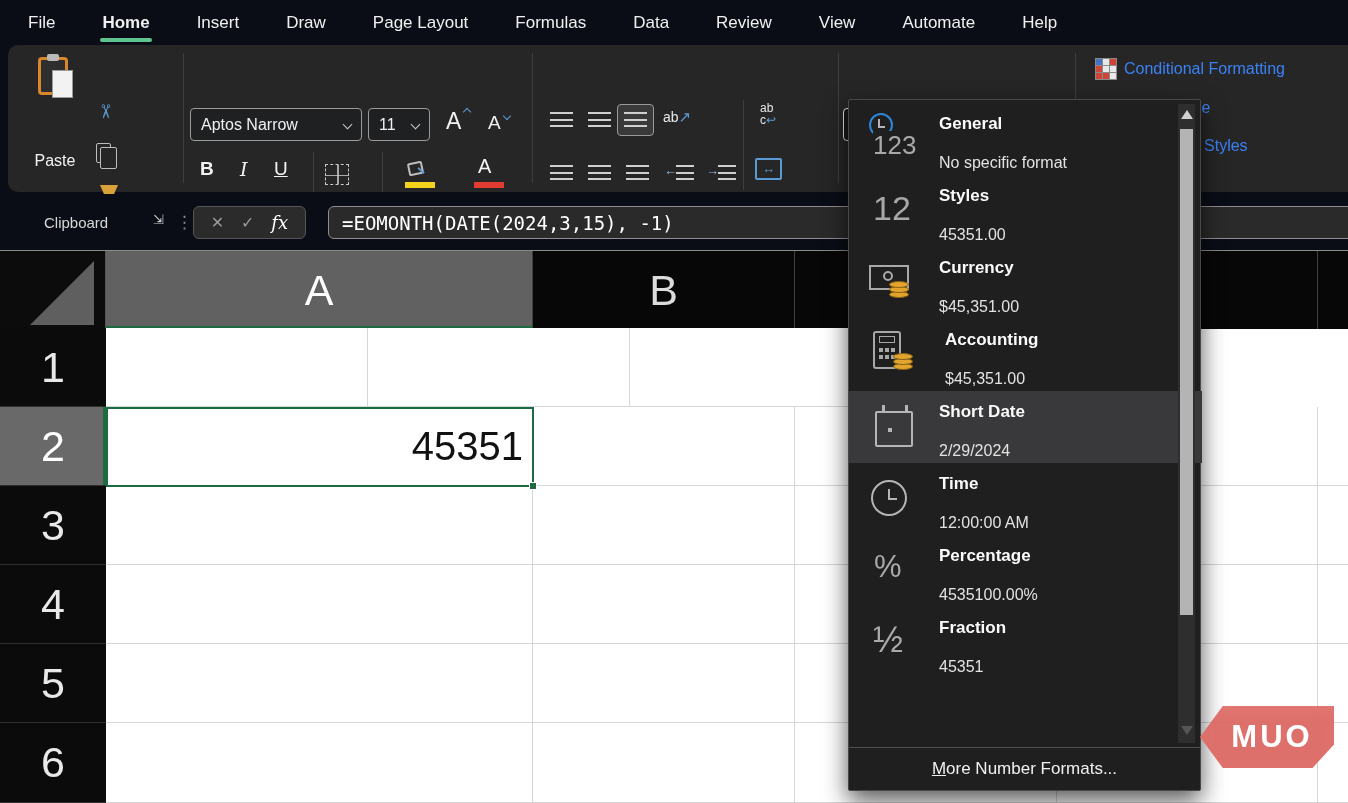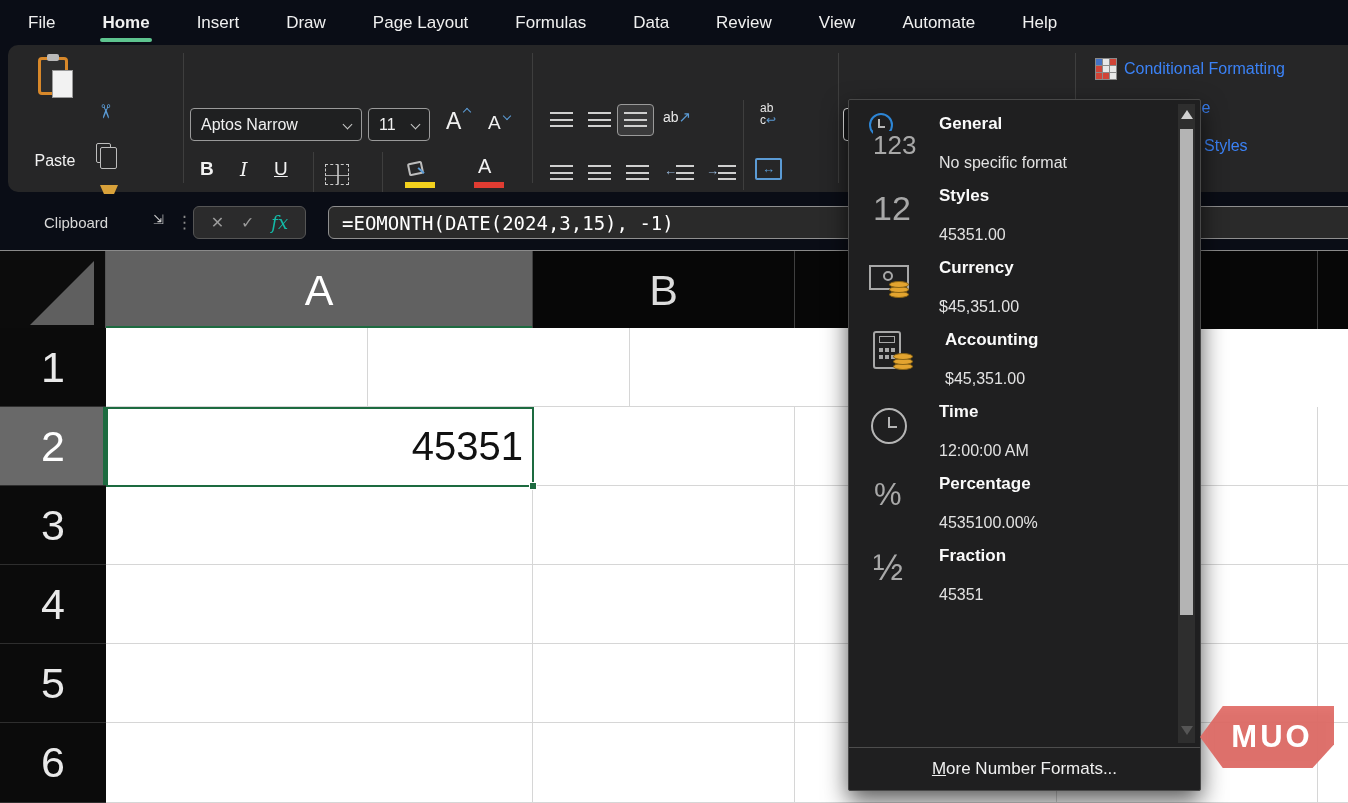--- a/index.html
+++ b/index.html
@@ -96,21 +96,21 @@
   .namebox { position:absolute; top:206px; left:10px; width:153px; height:33px;
     background:#1d1f26; border:1px solid #8f8f8f; border-radius:6px; color:#f2f2f2;
     font-size:16px; display:flex; align-items:center; padding:0 10px 0 12px; z-index:2; }
   .namebox .tick { margin-left:auto; color:#9a9a9a; font-size:11px; }
   .fdots { position:absolute; top:212px; left:176px; color:#8a8a8a; font-size:17px;
     letter-spacing:0; z-index:2; }
   .fbtns { position:absolute; top:206px; left:193px; width:113px; height:33px;
     background:#2b2b2c; border:1px solid #555; border-radius:6px; display:flex;
     align-items:center; justify-content:space-evenly; z-index:2; }
   .fbtns .x, .fbtns .ck { color:#9b9b9b; font-size:16px; }
-  .fbtns .fx { color:#14b8a6; font-size:18px; font-style:italic; font-family:"DejaVu Serif", serif; }
+  .fbtns .fx { color:#ffffff; font-size:18px; font-style:italic; font-family:"DejaVu Serif", serif; }
   .finput { position:absolute; top:206px; left:328px; right:-10px; height:33px;
     background:#2a2a2a; border:1.5px solid #8f8f8f; border-radius:6px; color:#fff;
     font-family:"DejaVu Sans Mono", monospace; font-size:19px; display:flex;
     align-items:center; padding-left:13px; z-index:2; }
 
   
   .sheet { position:absolute; top:250px; left:0; width:1348px; height:553px; background:#fff; z-index:1; }
   .colheads { position:absolute; top:0; left:0; height:78px; width:1348px; display:flex;
     border-top:1px solid #8a8a8a; }
   .colhead { height:78px; background:#070707; color:#dcdcdc; font-size:43px;
@@ -411,20 +411,27 @@
           <span style="position:absolute;left:16px;top:9px;width:16px;height:7px;border:1.5px solid #a8a8a8"></span>
           <span style="position:absolute;left:16px;top:21px;width:4px;height:4px;background:#a8a8a8;box-shadow:6px 0 0 #a8a8a8,12px 0 0 #a8a8a8,0 7px 0 #a8a8a8,6px 7px 0 #a8a8a8,12px 7px 0 #a8a8a8"></span>
           <span class="coins" style="left:30px;top:36px"></span>
           <span class="coins" style="left:30px;top:31px"></span>
           <span class="coins" style="left:30px;top:26px"></span>
         </span>
         <div class="fmt-title" style="left:96px">Accounting</div>
         <div class="fmt-sample" style="left:96px">$45,351.00</div>
       </div>
 
+      <div class="fmt-item hl">
+        <span class="ic">
+            <span class="cal"></span>
+          </span>
+        <div class="fmt-title">Short Date</div>
+        <div class="fmt-sample">2/29/2024</div>
+      </div>
 
 
       <div class="fmt-item">
         <span class="ic">
           <span class="ic-circle" style="left:8px;top:9px;width:36px;height:36px;border:2.5px solid #b5b5b5"></span>
           <span style="position:absolute;left:25px;top:18px;width:2px;height:11px;background:#b5b5b5"></span>
           <span style="position:absolute;left:25px;top:27px;width:9px;height:2px;background:#b5b5b5"></span>
         </span>
         <div class="fmt-title">Time</div>
         <div class="fmt-sample">12:00:00 AM</div>

